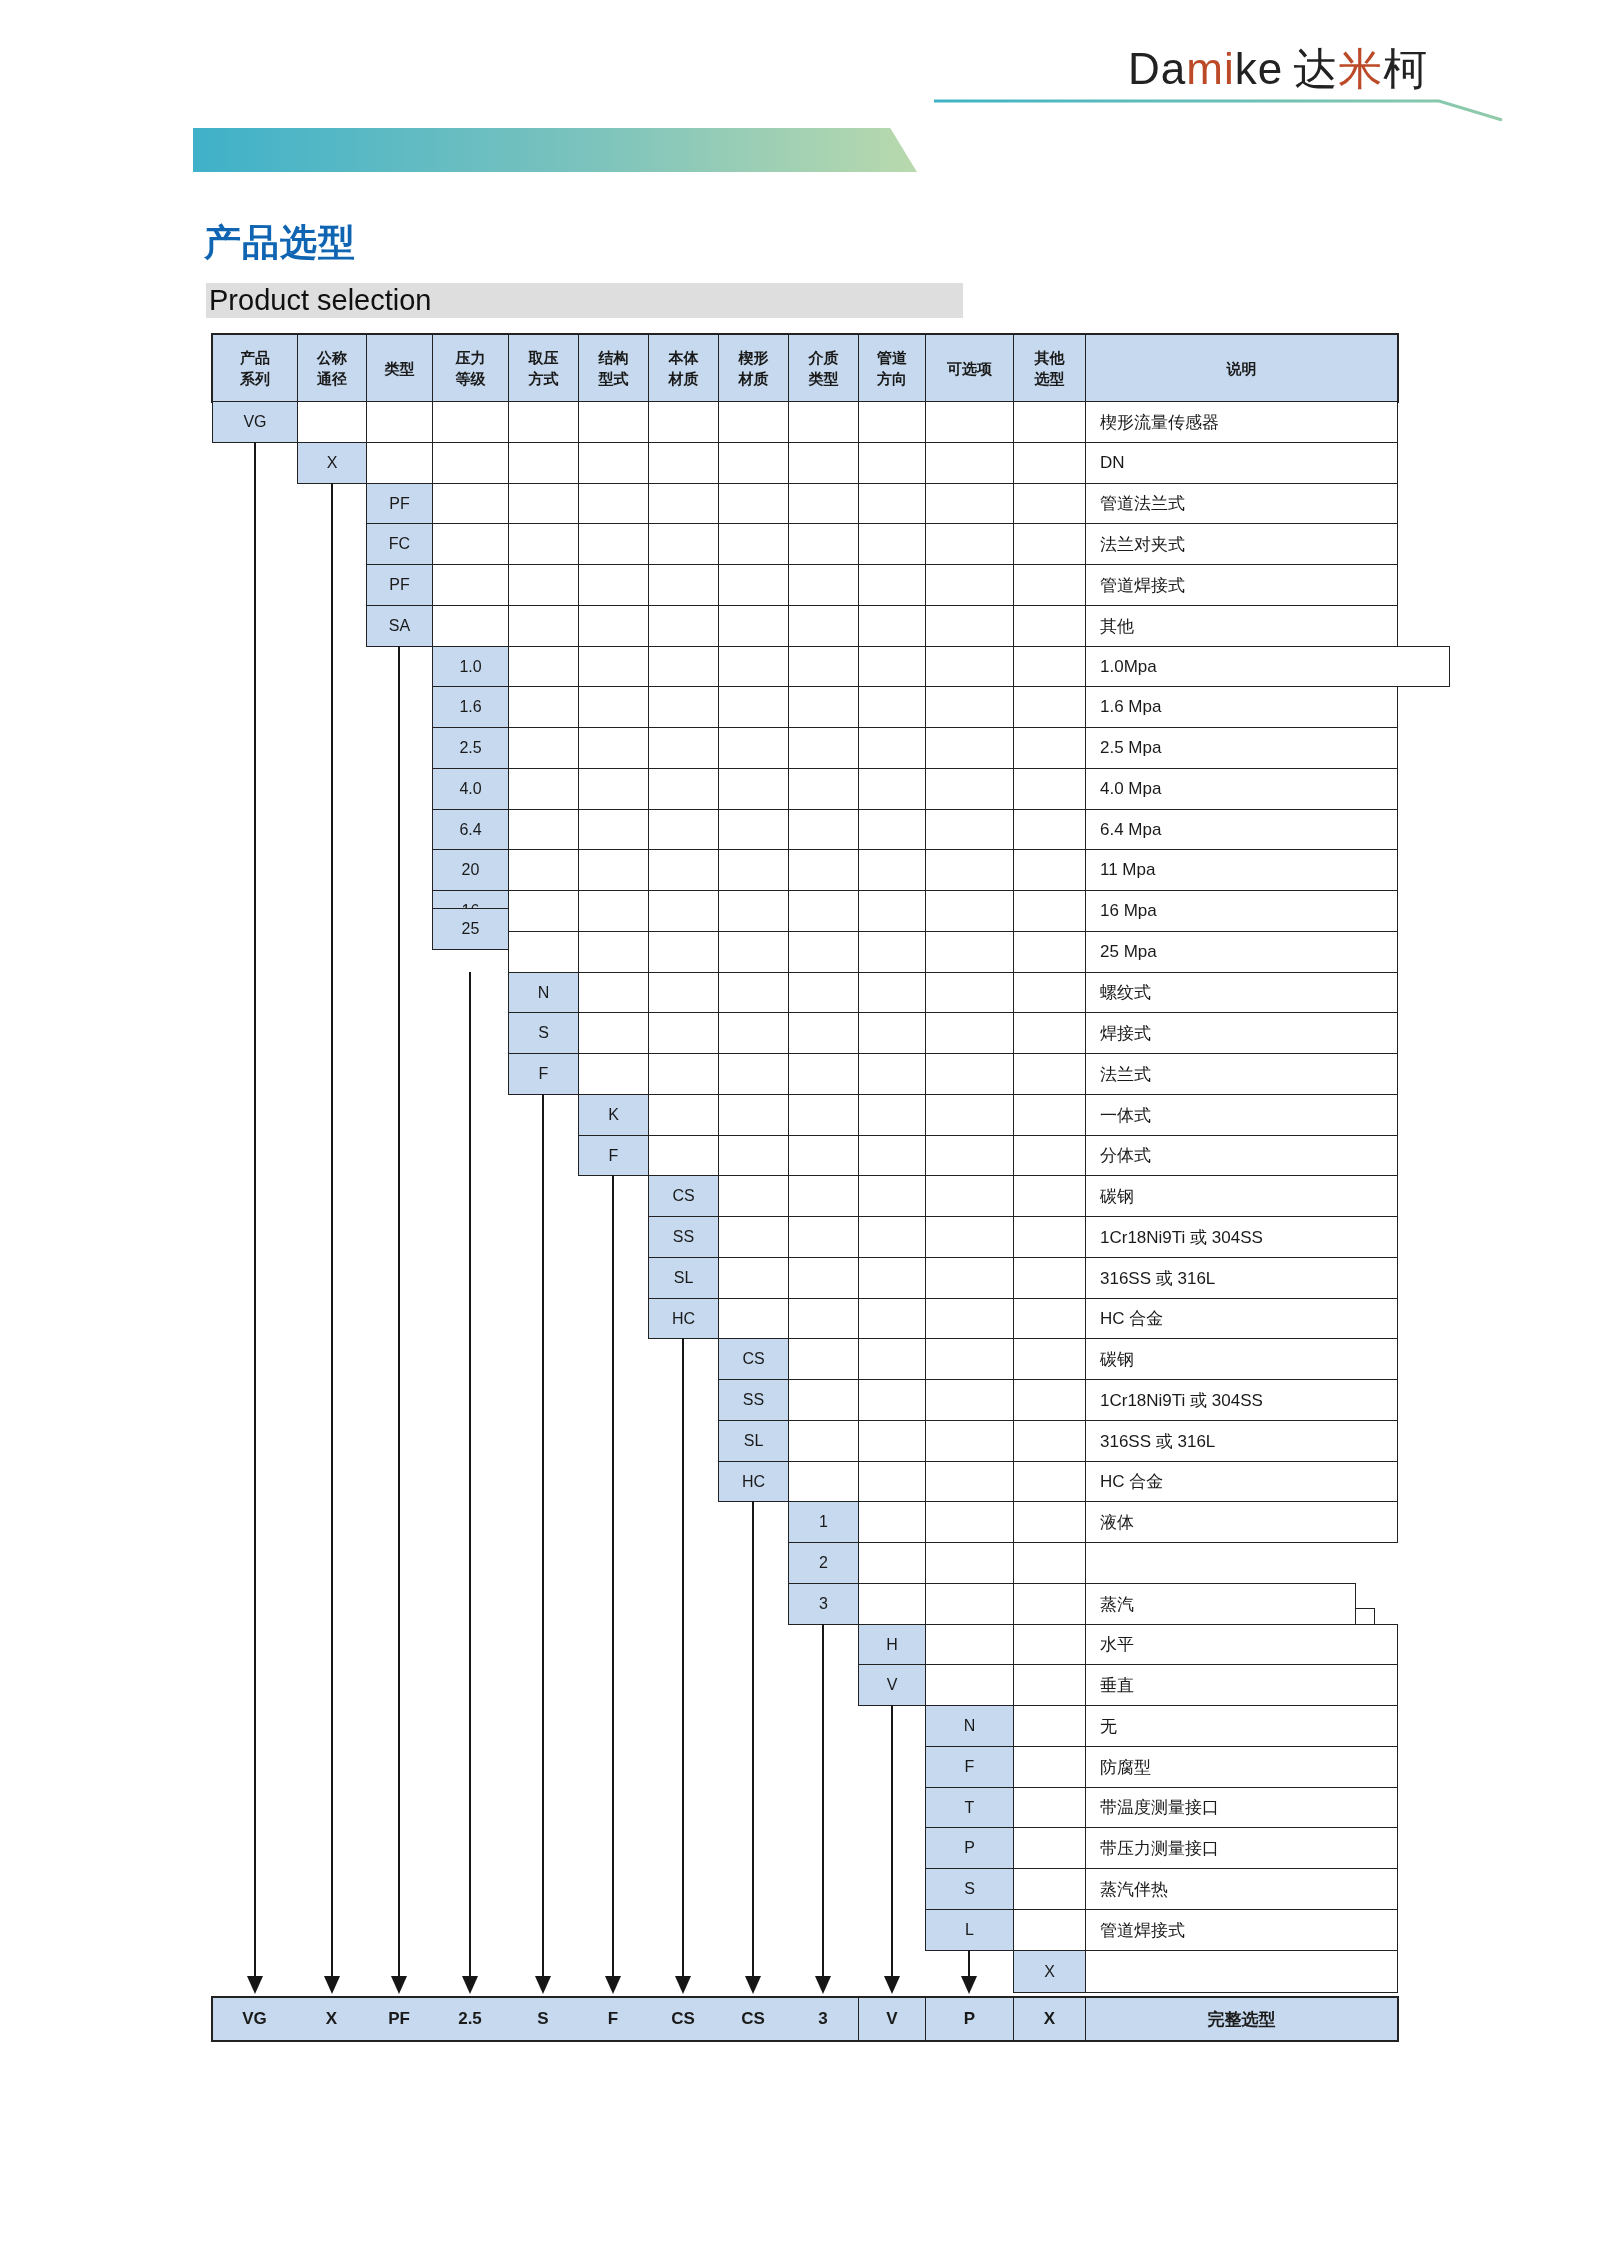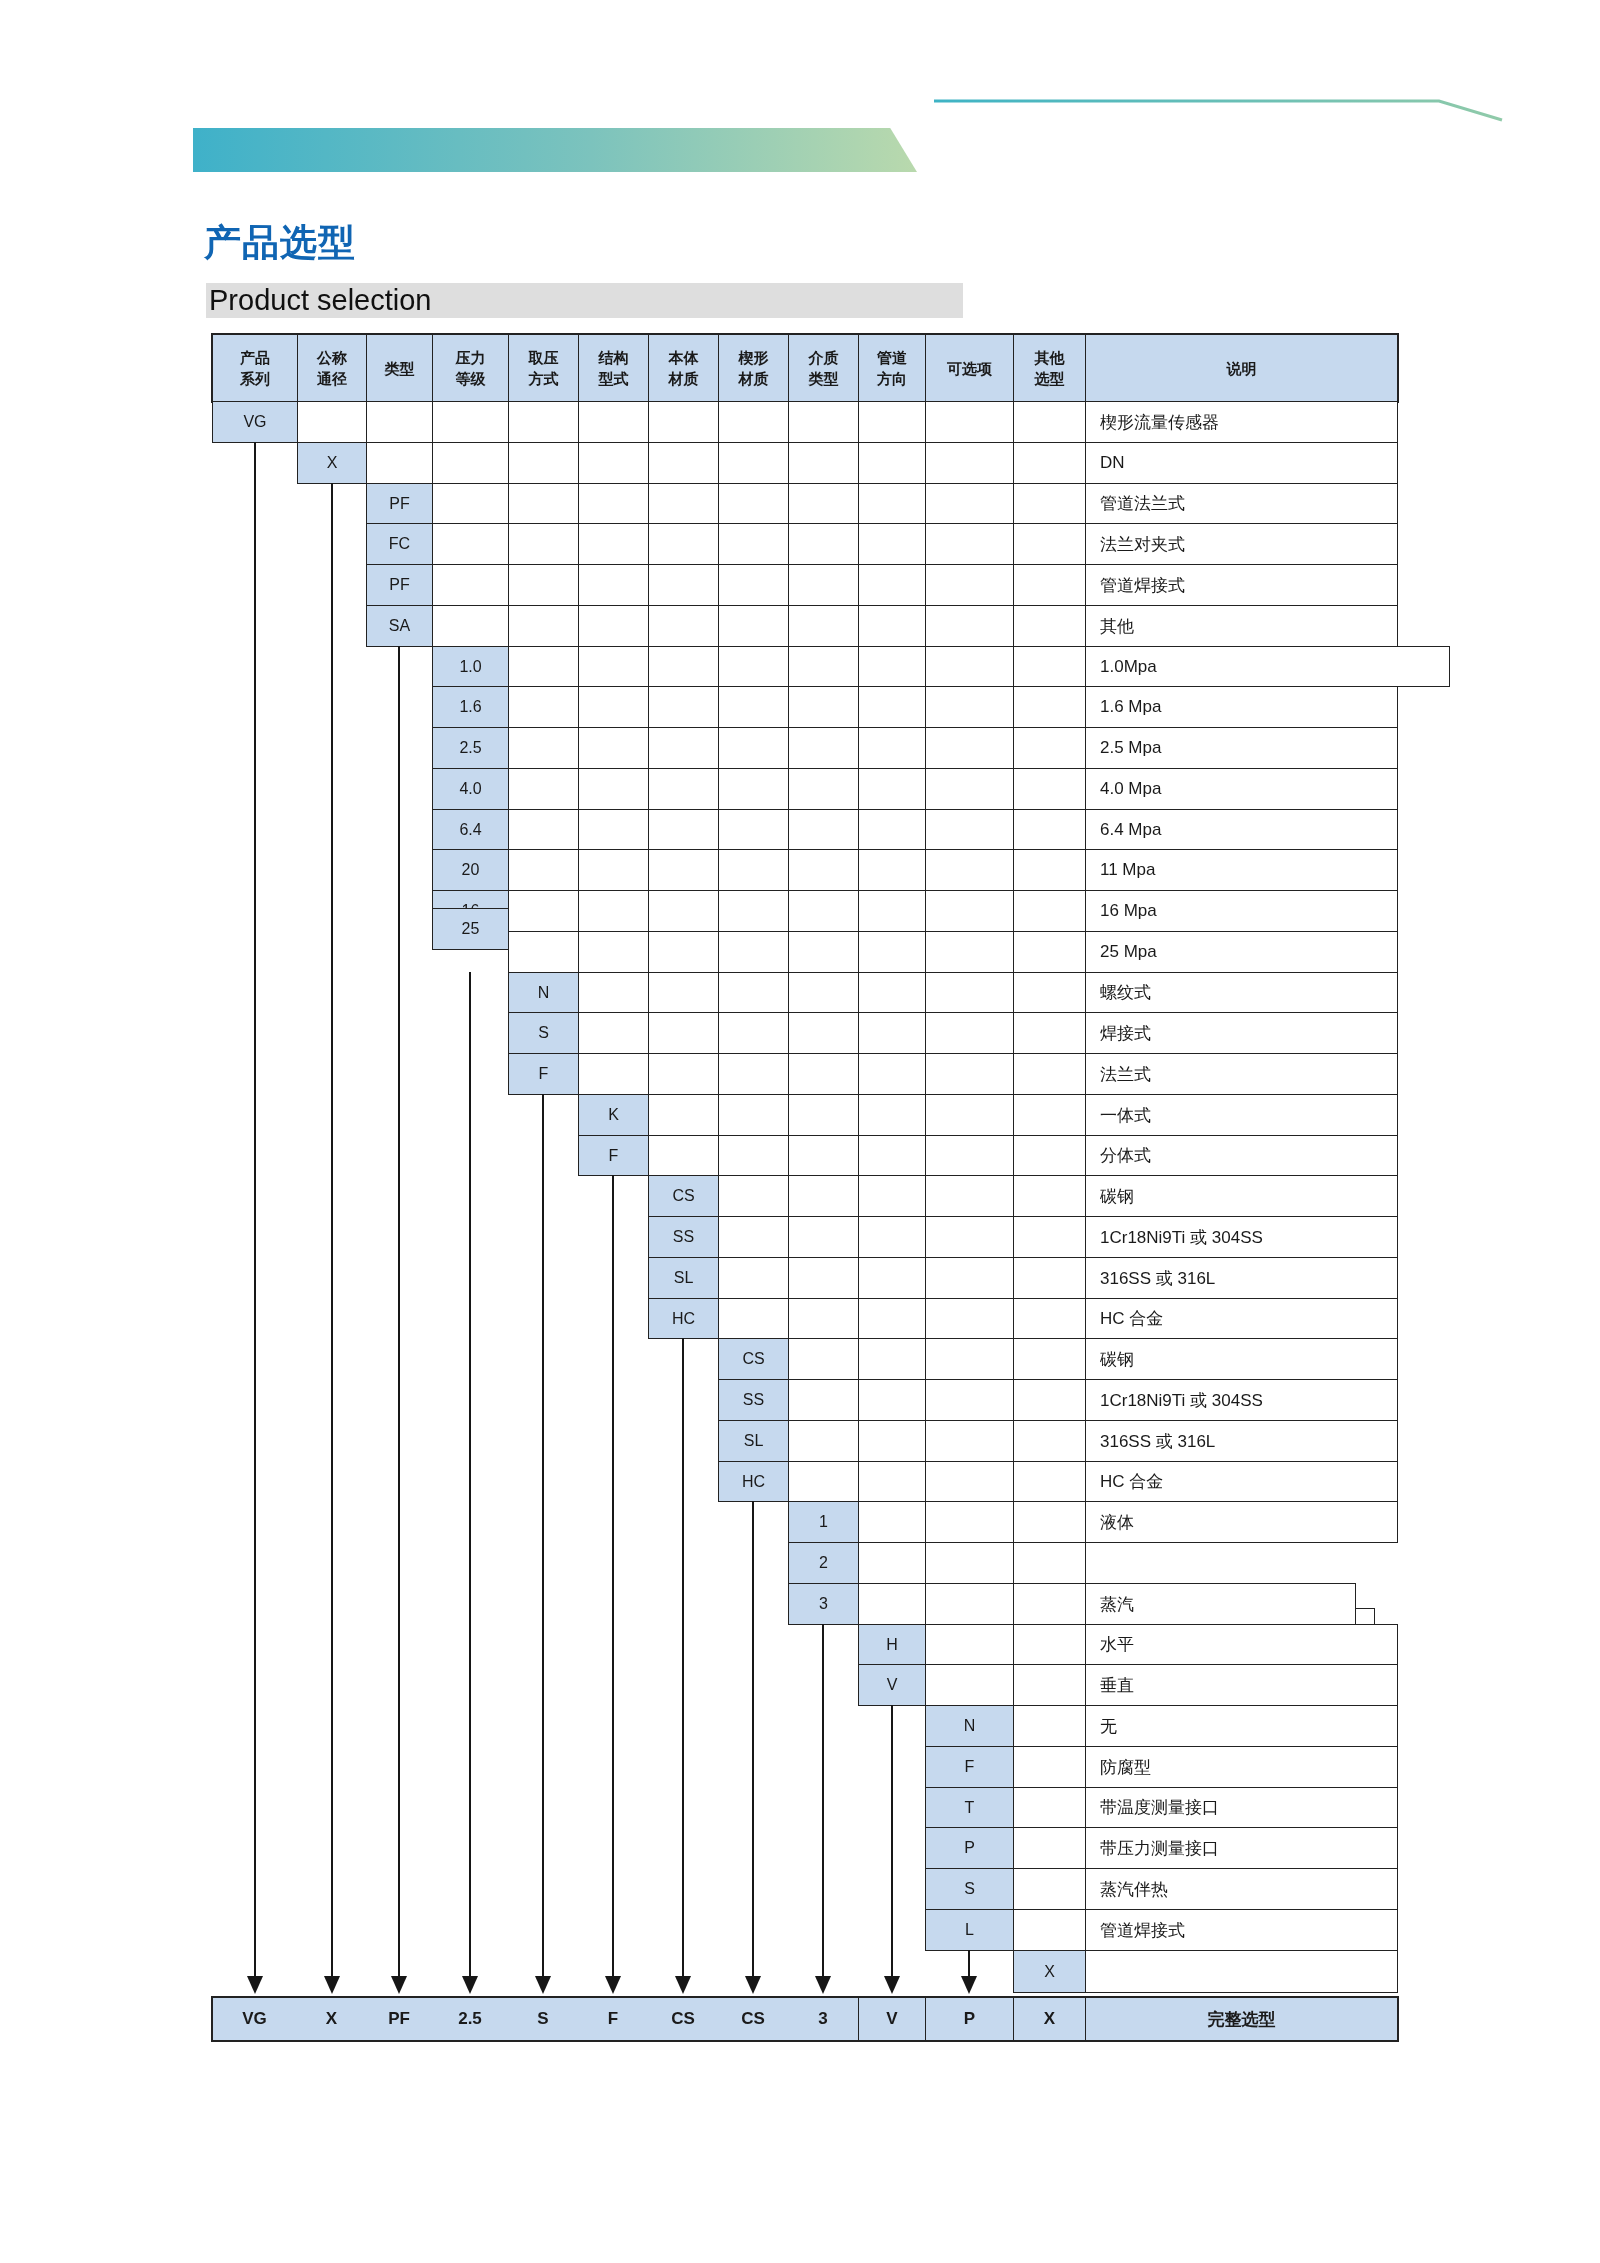--- a/index.html
+++ b/index.html
@@ -33,20 +33,21 @@
   #summary .scell{position:absolute;top:0;bottom:0;box-sizing:border-box;border-left:1px solid #222;
                   display:flex;align-items:center;justify-content:center;font-size:17px;font-weight:bold;}
   #summary .scode{position:absolute;top:0;bottom:0;display:flex;align-items:center;justify-content:center;
                   font-size:17px;font-weight:bold;}
 </style>
 </head>
 <body>
 
 <div id="page">
 
+  <div id="logo"><span style="color: rgb(34, 34, 34);">Da</span><span style="color: rgb(188, 74, 40);">mi</span><span style="color: rgb(34, 34, 34);">ke</span><span style="color: rgb(34, 34, 34); margin-left: 10px;">达</span><span style="color: rgb(188, 74, 40);">米</span><span style="color: rgb(34, 34, 34);">柯</span></div>
 
   <svg id="rule-svg" width="585" height="34" viewBox="0 0 585 34">
     <defs>
       <linearGradient id="ruleg" x1="0" y1="0" x2="1" y2="0">
         <stop offset="0" stop-color="#3eb3c5"></stop>
           <stop offset="1" stop-color="#90caa9"></stop>
       </linearGradient>
     </defs>
     <path d="M6 9 H511 L574 28" fill="none" stroke="url(#ruleg)" stroke-width="3"></path>
   </svg>

